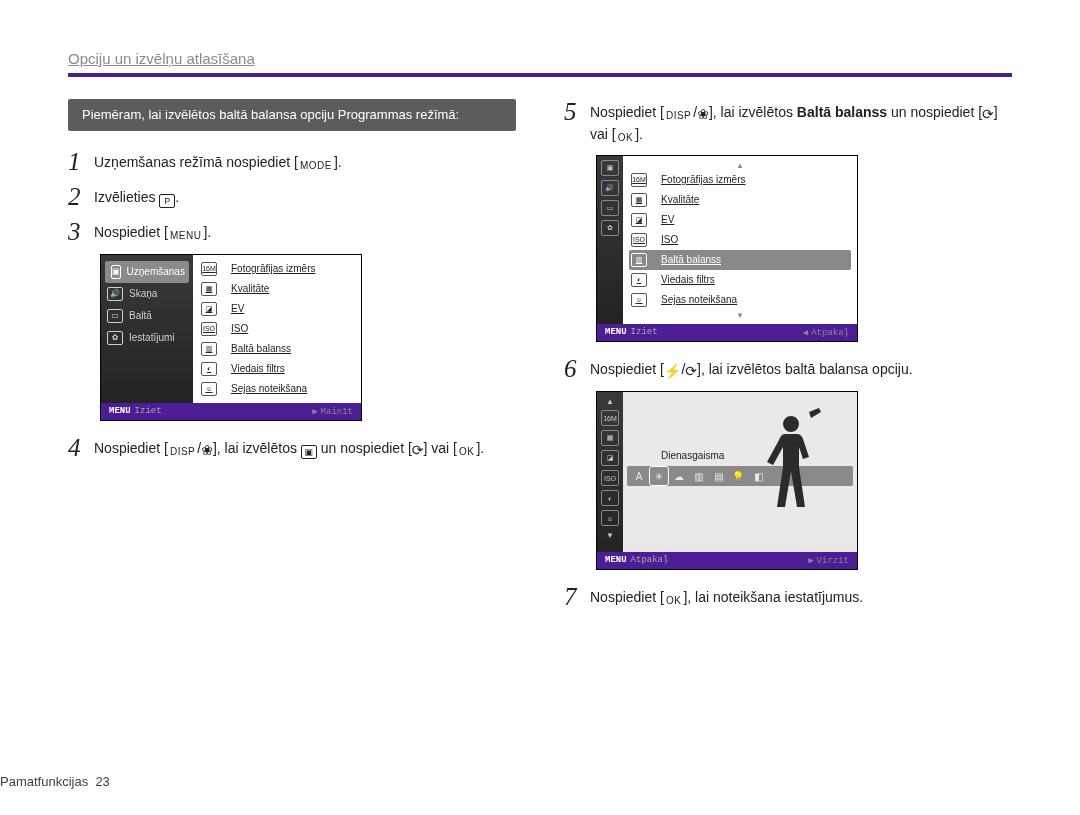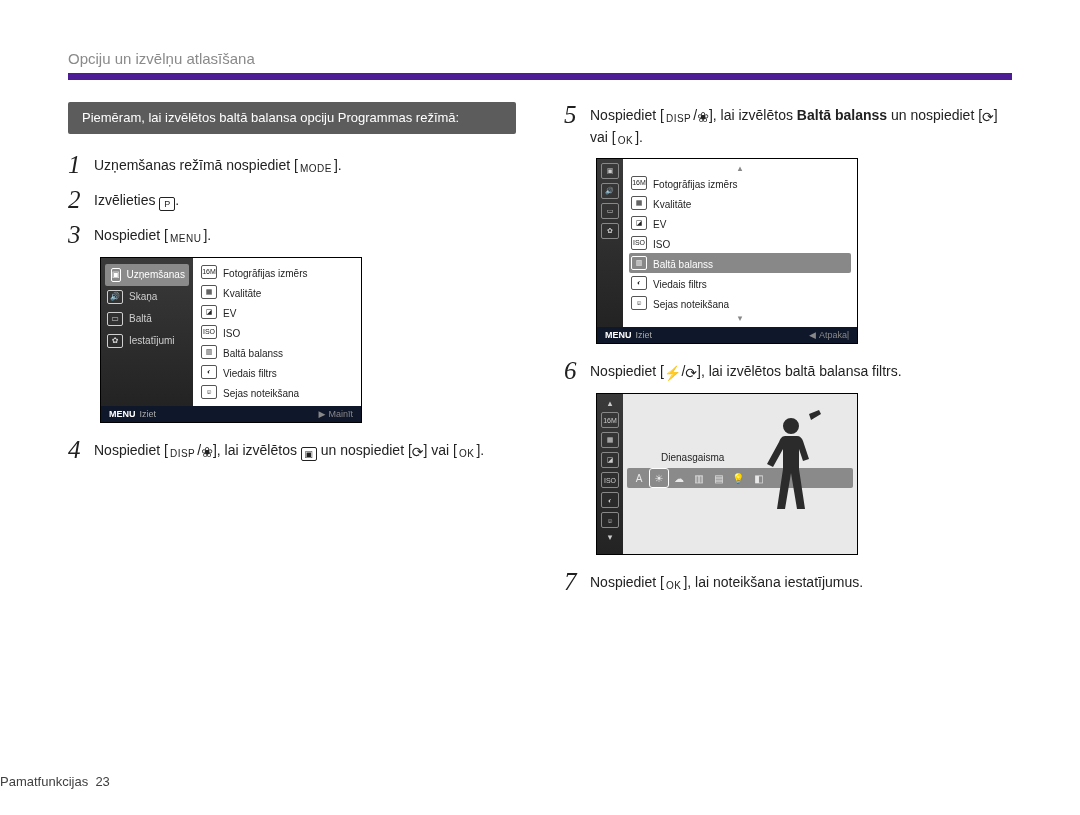--- a/index.html
+++ b/index.html
@@ -13,22 +13,23 @@
   }
   .page{
     box-sizing:border-box;
     padding:50px 68px 0 68px;
   }
   .page-title{
     font-size:15px;
     color:#8a8a8a;
     font-weight:400;
     padding-bottom:6px;
-    border-bottom:7px solid #4c1d95;
+    border-bottom:4px solid #4c1d95;
     margin-bottom:22px;
+    text-decoration:underline;
   }
   .cols{
     display:flex;
     gap:48px;
   }
   .col{
     flex:1;
     min-width:0;
   }
   .banner{
@@ -114,34 +115,35 @@
     width:14px;height:12px;border:1px solid currentColor;border-radius:2px;
     display:inline-flex;align-items:center;justify-content:center;font-size:8px;
   }
   .lcd-right{
     flex:1;
     background:#fff;
     color:#222;
     padding:4px 6px;
   }
   .lcd-right .row{
-    display:flex;align-items:flex-end;gap:6px;
-    padding:3px 2px;font-size:10px;
+    display:flex;align-items:center;gap:14px;
+    padding:3px 2px;font-size:10px;text-decoration:underline;
   }
   .lcd-right .row.sel{
     background:#888;color:#fff;border-radius:2px;
   }
   .lcd-right .ico{
     width:14px;height:12px;border:1px solid #555;border-radius:2px;font-size:7px;
     display:inline-flex;align-items:center;justify-content:center;
   }
   .lcd-foot{
     display:flex;justify-content:space-between;
-    background:#0f172a;color:#aaa;font-size:9px;
+    background:#4c1d95;color:#aaa;font-size:9px;
     padding:3px 8px;
+    font-family:Liberation Mono, monospace;
   }
   .lcd-foot span b{color:#fff;font-weight:700;margin-right:4px;}
   .lcd-foot .r{color:#888;}
   .lcd-foot .arrow{font-size:9px;margin-right:3px;}
 
   
   .lcd2 .lcd-left{
     width:26px;padding:4px 0;background:linear-gradient(#3a3a3a,#232323);
     display:flex;flex-direction:column;align-items:center;gap:4px;
   }
@@ -333,21 +335,21 @@
         </div>
         <div class="lcd-foot">
           <span><b>MENU</b><span>Iziet</span></span>
           <span class="r"><span class="arrow">◀</span><span>Atpakaļ</span></span>
         </div>
       </div>
 
       <div class="step">
         <div class="num">6</div>
         <div class="body">
-          <span>Nospiediet [</span><span class="glyph">⚡</span>/<span class="glyph">⟳</span><span>], lai izvēlētos baltā balansa filtrs.</span>
+          <span>Nospiediet [</span><span class="glyph">⚡</span>/<span class="glyph">⟳</span><span>], lai izvēlētos baltā balansa opciju.</span>
         </div>
       </div>
 
       <div class="lcd3">
         <div class="inner">
           <div class="strip">
             <div style="font-size:9px;color:#ccc">▴</div>
             <div class="ic">16M</div>
             <div class="ic">▦</div>
             <div class="ic">◪</div>
@@ -365,20 +367,24 @@
               <div class="wb">▥</div>
               <div class="wb">▤</div>
               <div class="wb">💡</div>
               <div class="wb">◧</div>
             </div>
             <svg class="person" viewBox="0 0 70 120">
               <path fill="#2b2b2b" d="M34 10a8 8 0 1 1 0 16 8 8 0 0 1 0-16zm-6 18h12c3 0 5 2 6 5l6 18-6 2-4-12v20l6 40h-8l-6-36-6 36h-8l6-40V41l-10 18-6-3 12-22c1-3 3-6 6-6zM52 6l10-4 2 4-10 6z"></path>
             </svg>
           </div>
         </div>
+        <div class="lcd-foot">
+          <span><b>MENU</b><span>Atpakaļ</span></span>
+          <span class="r"><span class="arrow">▶</span><span>Virzīt</span></span>
+        </div>
       </div>
 
       <div class="step">
         <div class="num">7</div>
         <div class="body">
           <span>Nospiediet [</span><span class="btn">OK</span><span>], lai noteikšana iestatījumus.</span>
         </div>
       </div>
 
     </div>

